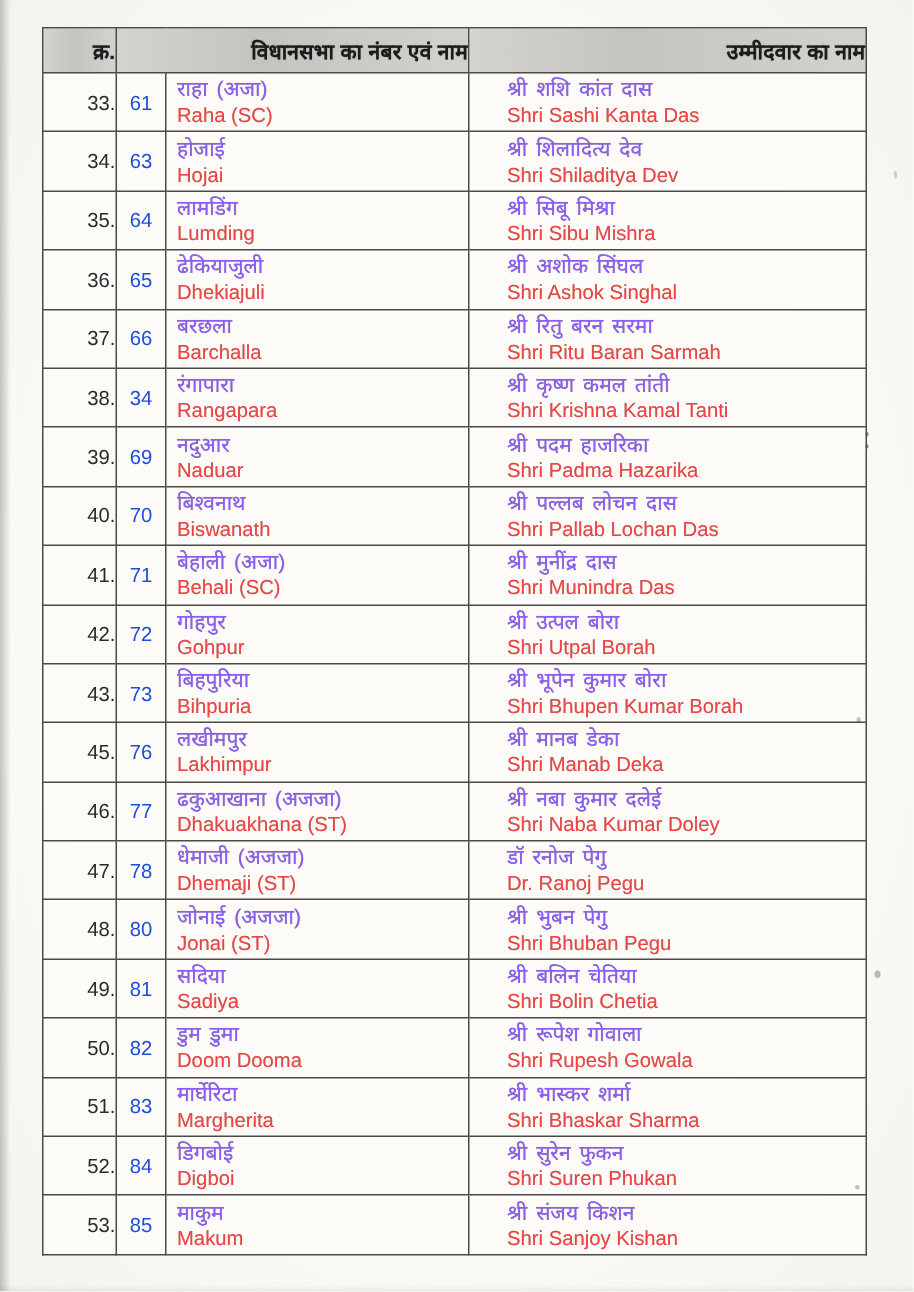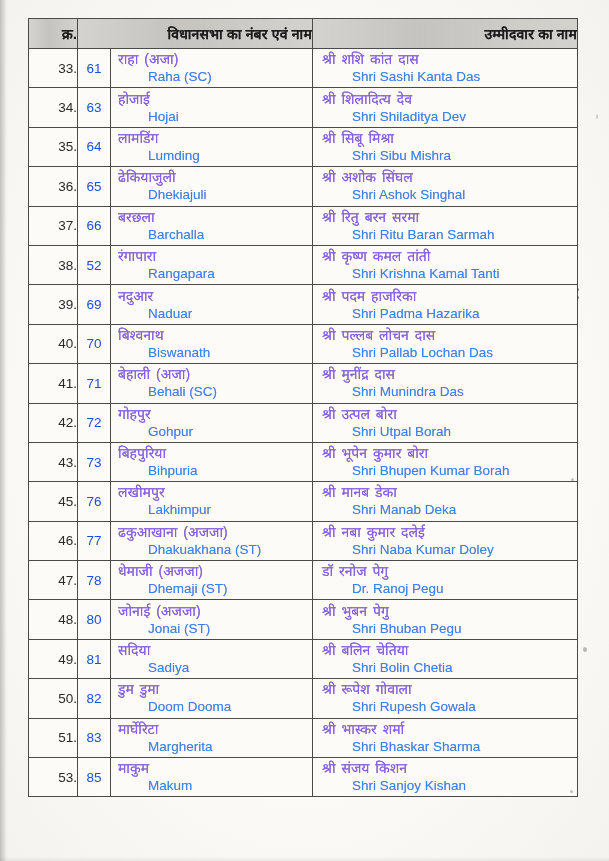--- a/index.html
+++ b/index.html
@@ -73,36 +73,35 @@
     text-align: right;
     font-size: 13.5px;
     color: #2a2a2a;
   }
   td.c-num {
     text-align: center;
     font-size: 13.5px;
     color: #1d4ed8;
   }
   td.c-name { padding: 1px 4px 1px 7px; }
-  td.c-cand { padding: 1px 4px 1px 9px; }
+  td.c-cand { padding: 1px 4px 1px 25px; }
   .line-hi {
     font-size: 14px;
     line-height: 17px;
     color: #8b5cf6;
     white-space: nowrap;
     text-shadow: 0 0 0.5px rgba(0,0,0,0.45);
     word-spacing: 2px;
   }
   .line-en {
     font-size: 13.5px;
     line-height: 17px;
-    color: #3b82f6;
+    color: #ef4444;
     white-space: nowrap;
     text-shadow: 0 0 0.4px rgba(0,0,0,0.30);
-    margin-left: 30px;
   }
   
   .artifact {
     position: absolute;
     background: rgba(60,60,60,0.55);
     border-radius: 50%;
   }
   .a1 { left: 577px; top: 288px; width: 2px; height: 3px; }
   .a2 { left: 577px; top: 296px; width: 2px; height: 3px; }
   .a3 { left: 571px; top: 478px; width: 3px; height: 4px; opacity: .5; }
@@ -192,21 +191,21 @@
       <div class="line-en">Barchalla</div>
     </td>
     <td class="c-cand">
       <div class="line-hi">श्री रितु बरन सरमा</div>
       <div class="line-en">Shri Ritu Baran Sarmah</div>
     </td>
   </tr>
 
   <tr>
     <td class="c-serial">38.</td>
-    <td class="c-num">52</td>
+    <td class="c-num">34</td>
     <td class="c-name">
       <div class="line-hi">रंगापारा</div>
       <div class="line-en">Rangapara</div>
     </td>
     <td class="c-cand">
       <div class="line-hi">श्री कृष्ण कमल तांती</div>
       <div class="line-en">Shri Krishna Kamal Tanti</div>
     </td>
   </tr>
 
@@ -360,20 +359,32 @@
     <td class="c-name">
       <div class="line-hi">मार्घेरिटा</div>
       <div class="line-en">Margherita</div>
     </td>
     <td class="c-cand">
       <div class="line-hi">श्री भास्कर शर्मा</div>
       <div class="line-en">Shri Bhaskar Sharma</div>
     </td>
   </tr>
 
+  <tr>
+    <td class="c-serial">52.</td>
+    <td class="c-num">84</td>
+    <td class="c-name">
+      <div class="line-hi">डिगबोई</div>
+      <div class="line-en">Digboi</div>
+    </td>
+    <td class="c-cand">
+      <div class="line-hi">श्री सुरेन फुकन</div>
+      <div class="line-en">Shri Suren Phukan</div>
+    </td>
+  </tr>
 
   <tr>
     <td class="c-serial">53.</td>
     <td class="c-num">85</td>
     <td class="c-name">
       <div class="line-hi">माकुम</div>
       <div class="line-en">Makum</div>
     </td>
     <td class="c-cand">
       <div class="line-hi">श्री संजय किशन</div>

